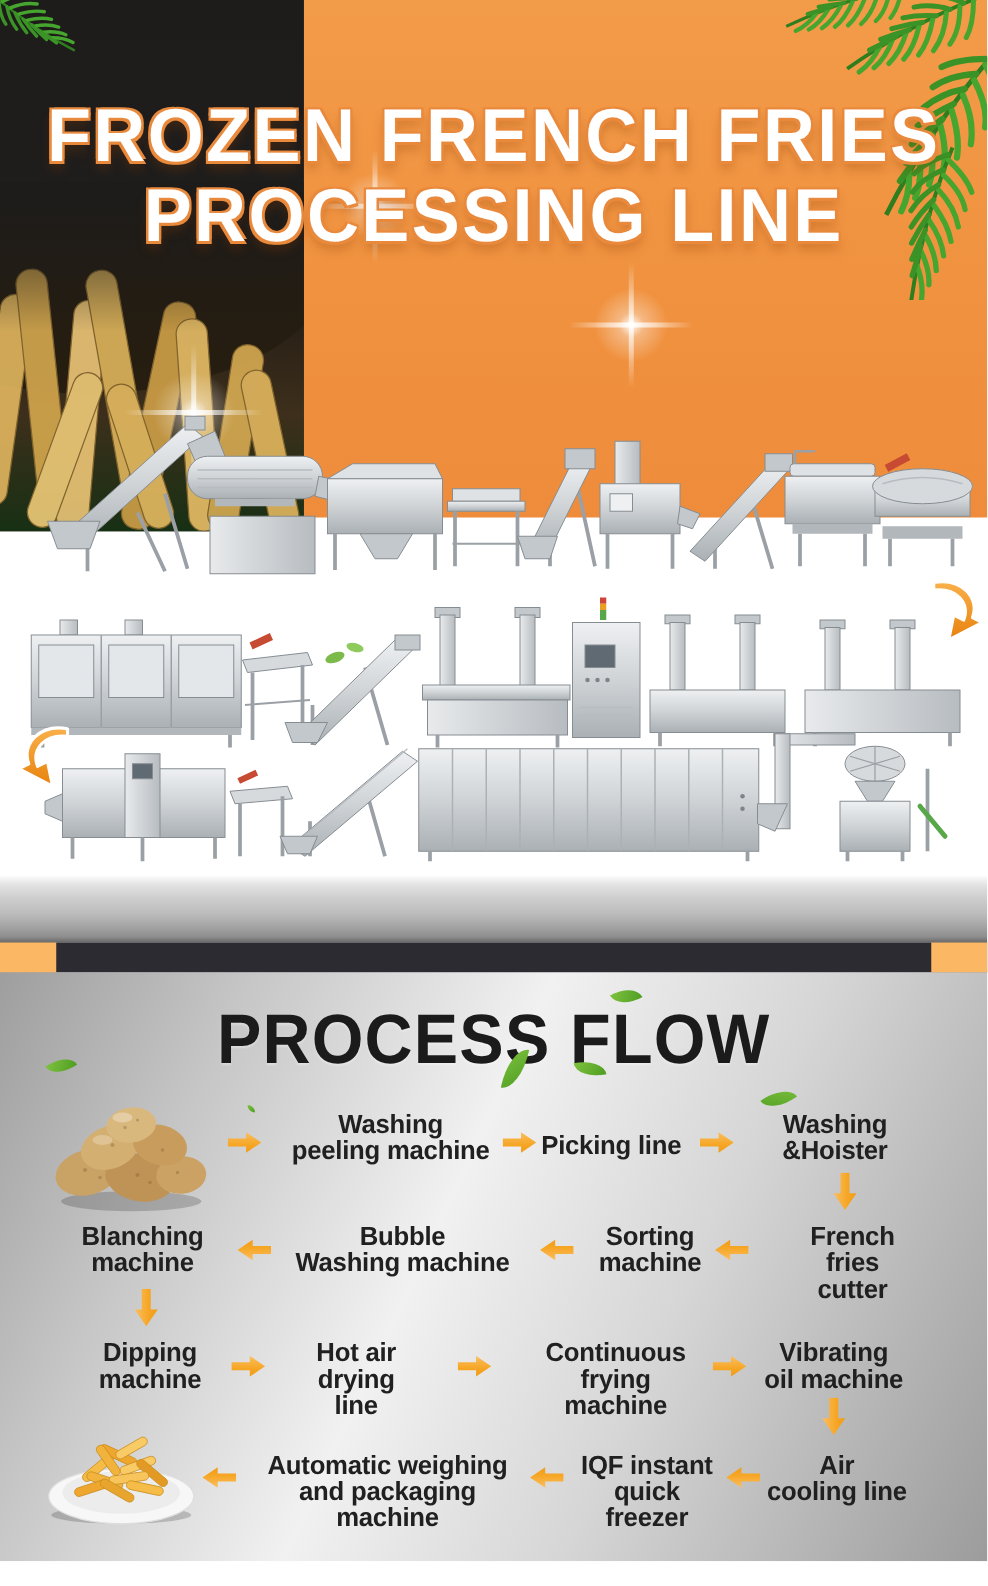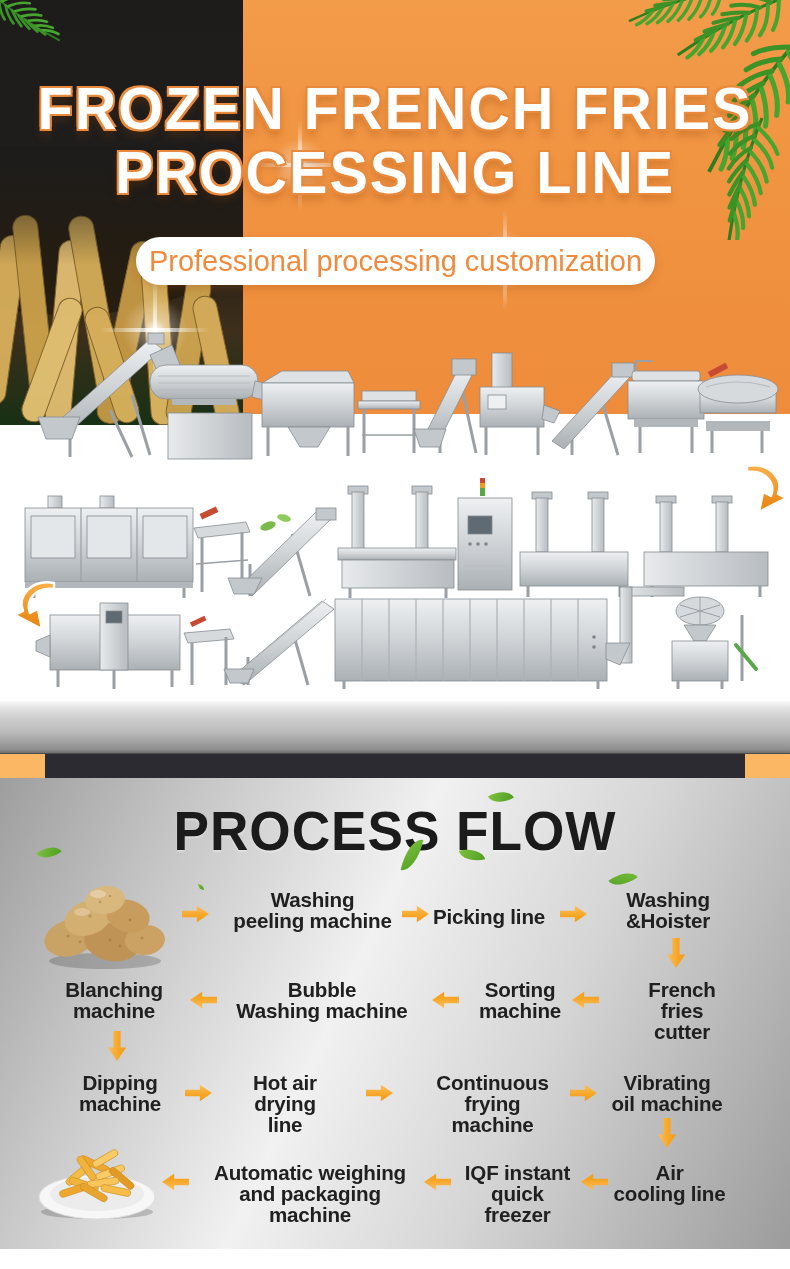--- a/index.html
+++ b/index.html
@@ -129,23 +129,20 @@
     <use href="#frond" transform="translate(-10,-8) rotate(33) scale(0.68)"></use>
   </svg>
 
   <div class="spark" style="left:255px;top:120px;width:90px;height:90px"></div>
   <div class="spark" style="left:455px;top:210px;width:100px;height:100px"></div>
   <div class="spark" style="left:100px;top:275px;width:110px;height:110px"></div>
 
   <div class="hero-title l1">FROZEN FRENCH FRIES</div>
   <div class="hero-title l2">PROCESSING LINE</div>
 
-  <div class="subtitle-pill">
-    <span>Professional processing customization</span>
-  </div>
 
   <svg class="strip" style="top:325px" width="790" height="140" viewBox="0 0 790 140">
     <g>
       <path class="leg" d="M70,112 L70,132 M110,85 L132,132 M132,70 L150,130"></path>
       <polygon points="52,102 150,14 162,24 64,112" fill="url(#gm)" class="mln"></polygon>
       <rect x="148" y="8" width="16" height="11" fill="#C3C8CC" class="mln"></rect>
       <polygon points="38,92 80,92 72,114 46,114" fill="#C3C8CC" class="mln"></polygon>
     </g>
     <g>
       <polygon points="150,30 172,20 180,40 158,48" fill="#C3C8CC" class="mln"></polygon>

